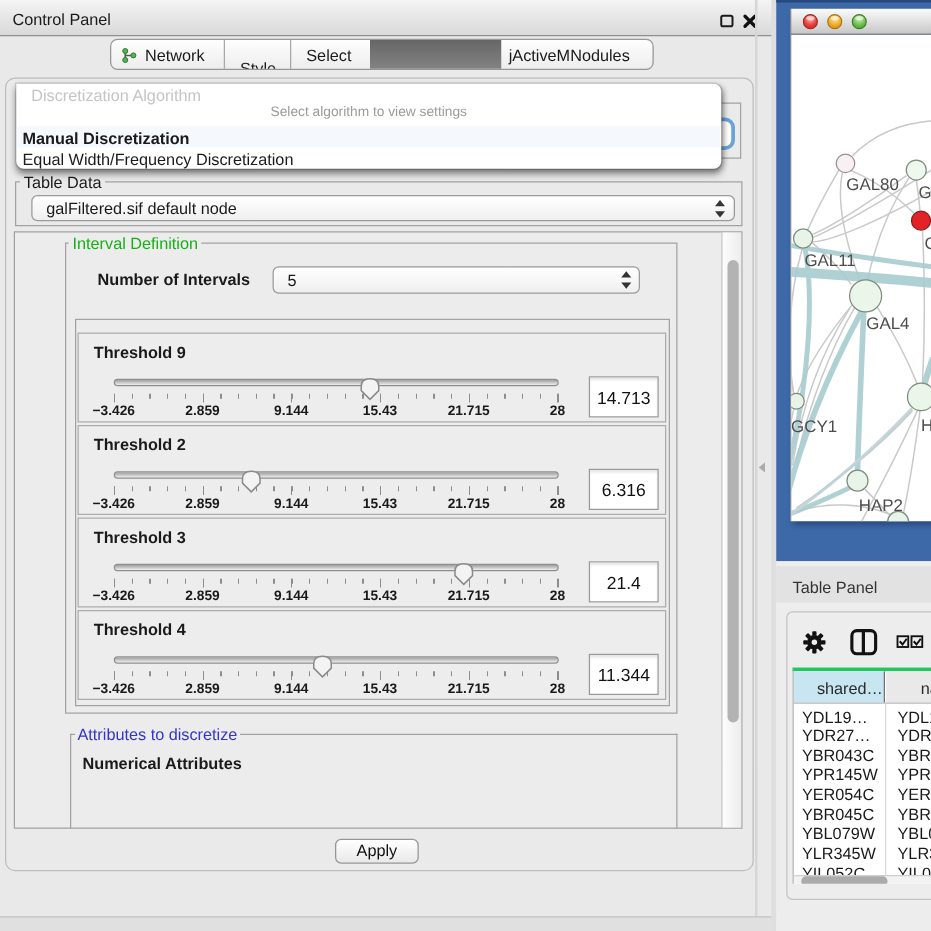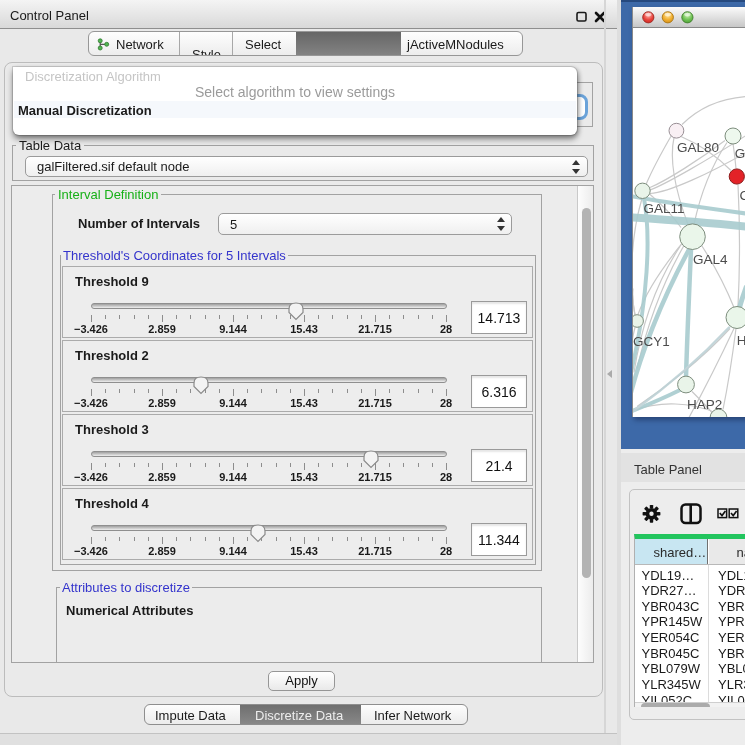--- a/index.html
+++ b/index.html
@@ -70,21 +70,20 @@
   <div class="abs tb" style="left:55px;top:187px;background:#ececec;padding:0 3px;color:#17b017;">Interval Definition</div>
   <div class="abs tb" style="left:78px;top:216px;font-weight:bold;">Number of Intervals</div>
   <div class="abs" style="left:218px;top:213px;width:294px;height:22px;border:1px solid #9b9b9b;border-radius:5px;background:linear-gradient(#ffffff,#efefef);"></div>
   <div class="abs tb" style="left:230px;top:217px;">5</div>
   <svg class="abs" width="12" height="16" viewBox="0 0 12 16" style="left:495px;top:216px;">
     <path d="M6,1 L10,6 L2,6 Z" fill="#333"></path>
       <path d="M6,15 L10,10 L2,10 Z" fill="#333"></path>
   </svg>
 
   <div class="abs" style="left:60px;top:255px;width:476px;height:310px;border:1px solid #a2a2a2;"></div>
-  <div class="abs tb" style="left:61px;top:248px;background:#ececec;padding:0 2px;color:#3434cc;">Threshold's Coordinates for 5 Intervals</div>
 
   <div class="trow" style="top:266px;">
     <div class="tb ttl">Threshold 9</div>
       <div class="track"></div>
       <div class="minor"></div>
       <div class="major"></div>
     <svg class="thumb" style="left:224px;" width="18" height="20" viewBox="0 0 18 20">
         <path d="M2,8 Q2,2 9,2 Q16,2 16,8 L16,11.5 L9,18.5 L2,11.5 Z" fill="#f3f3f3" stroke="#8a8a8a" stroke-width="1.2"></path>
       </svg>
     <span class="lb" style="left:28px;">−3.426</span>
@@ -143,26 +142,20 @@
       <span class="lb" style="left:383px;">28</span>
     <div class="vbox">11.344</div>
   </div>
 
   <div class="abs" style="left:56px;top:587px;width:486px;height:76px;border:1px solid #a2a2a2;border-bottom:none;"></div>
   <div class="abs tb" style="left:60px;top:580px;background:#ececec;padding:0 2px;color:#3434cc;">Attributes to discretize</div>
   <div class="abs tb" style="left:66px;top:603px;font-weight:bold;">Numerical Attributes</div>
 
   <div class="abs" style="left:268px;top:671px;width:67px;height:20px;border:1px solid #969696;border-radius:5px;background:linear-gradient(#ffffff,#e9e9e9);text-align:center;font-size:13px;line-height:18px;color:#111;">Apply</div>
 
-  <div class="abs" style="left:144px;top:704px;width:324px;height:21px;border:1px solid #8e8e8e;border-radius:6px;background:linear-gradient(#fdfdfd,#ececec);overflow:hidden;">
-    <div class="abs" style="left:95px;top:0;width:121px;height:21px;background:linear-gradient(#6f6f6f,#8a8a8a);"></div>
-    <div class="abs tb" style="left:10px;top:3px;">Impute Data</div>
-    <div class="abs tb" style="left:110px;top:3px;color:#ededed;">Discretize Data</div>
-    <div class="abs tb" style="left:229px;top:3px;">Infer Network</div>
-  </div>
 
   <div class="abs" style="left:0;top:733px;width:621px;height:12px;background:#e0e0e0;border-top:1px solid #c2c2c2;"></div>
   <div class="abs" style="left:604px;top:0;width:2px;height:733px;background:#d6d6d6;"></div>
 
   <svg class="abs" width="8" height="10" viewBox="0 0 8 10" style="left:606px;top:369px;">
       <path d="M6,1 L1,5 L6,9 Z" fill="#aaa"></path>
     </svg>
 </div>
 
 <div class="abs" style="left:617px;top:0;width:4px;height:745px;background:#dedede;"></div>
@@ -280,32 +273,33 @@
   <rect x="52.5" y="4.5" width="19" height="18.5" rx="4" fill="none" stroke="#111" stroke-width="2.5"></rect>
   <line x1="61.7" y1="4.5" x2="61.7" y2="23" stroke="#111" stroke-width="2.6"></line>
   <g fill="none" stroke="#111" stroke-width="1.5">
     <rect x="89" y="9" width="8.6" height="8.6"></rect>
     <rect x="100.2" y="9" width="8.6" height="8.6"></rect>
     <path d="M90.8,13 l2.2,2.6 l3.4,-4.6" stroke-width="1.6"></path>
     <path d="M102,13 l2.2,2.6 l3.4,-4.6" stroke-width="1.6"></path>
   </g>
 </svg>
 
-<div class="abs" style="left:633.5px;top:533.5px;width:111.5px;height:173px;border-left:1px solid #b0b0b0;border-top:5px solid #22c55e;overflow:hidden;background:#fff;">
+<div class="abs" style="left:633.5px;top:533.5px;width:111.5px;height:173px;border-left:1px solid #b0b0b0;border-top:3px solid #22c55e;overflow:hidden;background:#fff;">
   <div class="abs" style="left:0;top:0;width:73px;height:25px;background:#c8e6f2;border-right:1px solid #707070;"></div>
   <div class="abs" style="left:74px;top:0;width:38px;height:25px;background:#e9e9e9;"></div>
   <div class="abs" style="left:0;top:25px;width:112px;height:1px;background:#b8b8b8;"></div>
   <div class="abs tb" style="left:19px;top:6px;color:#2a2a2a;">shared…</div>
   <div class="abs tb" style="left:102px;top:6px;color:#2a2a2a;">na</div>
   <div class="abs" style="left:73.5px;top:26px;width:1px;height:137px;background:#dcdcdc;"></div>
   <div class="abs tb" style="left:7px;top:29px;line-height:15.65px;">YDL19…<br>YDR27…<br>YBR043C<br>YPR145W<br>YER054C<br>YBR045C<br>YBL079W<br>YLR345W<br>YIL052C</div>
   <div class="abs tb" style="left:83.5px;top:29px;line-height:15.65px;">YDL194W<br>YDR277C<br>YBR043C<br>YPR145W<br>YER054C<br>YBR045C<br>YBL079W<br>YLR345W<br>YIL052C</div>
 
   <div class="abs" style="left:0;top:163px;width:112px;height:10.5px;background:#f2f2f2;border-top:1px solid #cfcfcf;"></div>
   <div class="abs" style="left:6px;top:164.3px;width:69px;height:8.4px;background:#ababab;border-radius:4.5px;"></div>
 </div>
 
 <div class="abs" style="left:13px;top:67px;width:564px;height:68px;background:#fff;border-radius:0 6px 6px 6px;box-shadow:0 4px 6px rgba(0,0,0,0.45),2px 1px 4px rgba(0,0,0,0.18),0 0 0 1px rgba(150,150,150,0.35);">
   <div class="abs tb" style="left:12px;top:2px;color:#c5c5c5;">Discretization Algorithm</div>
   <div class="abs" style="left:1px;top:34px;width:562px;height:17px;background:#f5f8fc;"></div>
-  <div class="abs" style="left:0;top:17px;width:564px;height:17px;text-align:center;font-size:14px;color:#9b9b9b;">Select algorithm to view settings</div>
+  <div class="abs" style="left:0;top:17px;width:564px;height:17px;text-align:center;font-size:11px;color:#9b9b9b;">Select algorithm to view settings</div>
   <div class="abs tb" style="left:5px;top:36px;font-weight:bold;">Manual Discretization</div>
+  <div class="abs tb" style="left:5px;top:52.5px;">Equal Width/Frequency Discretization</div>
 </div>
 
 </body></html>

